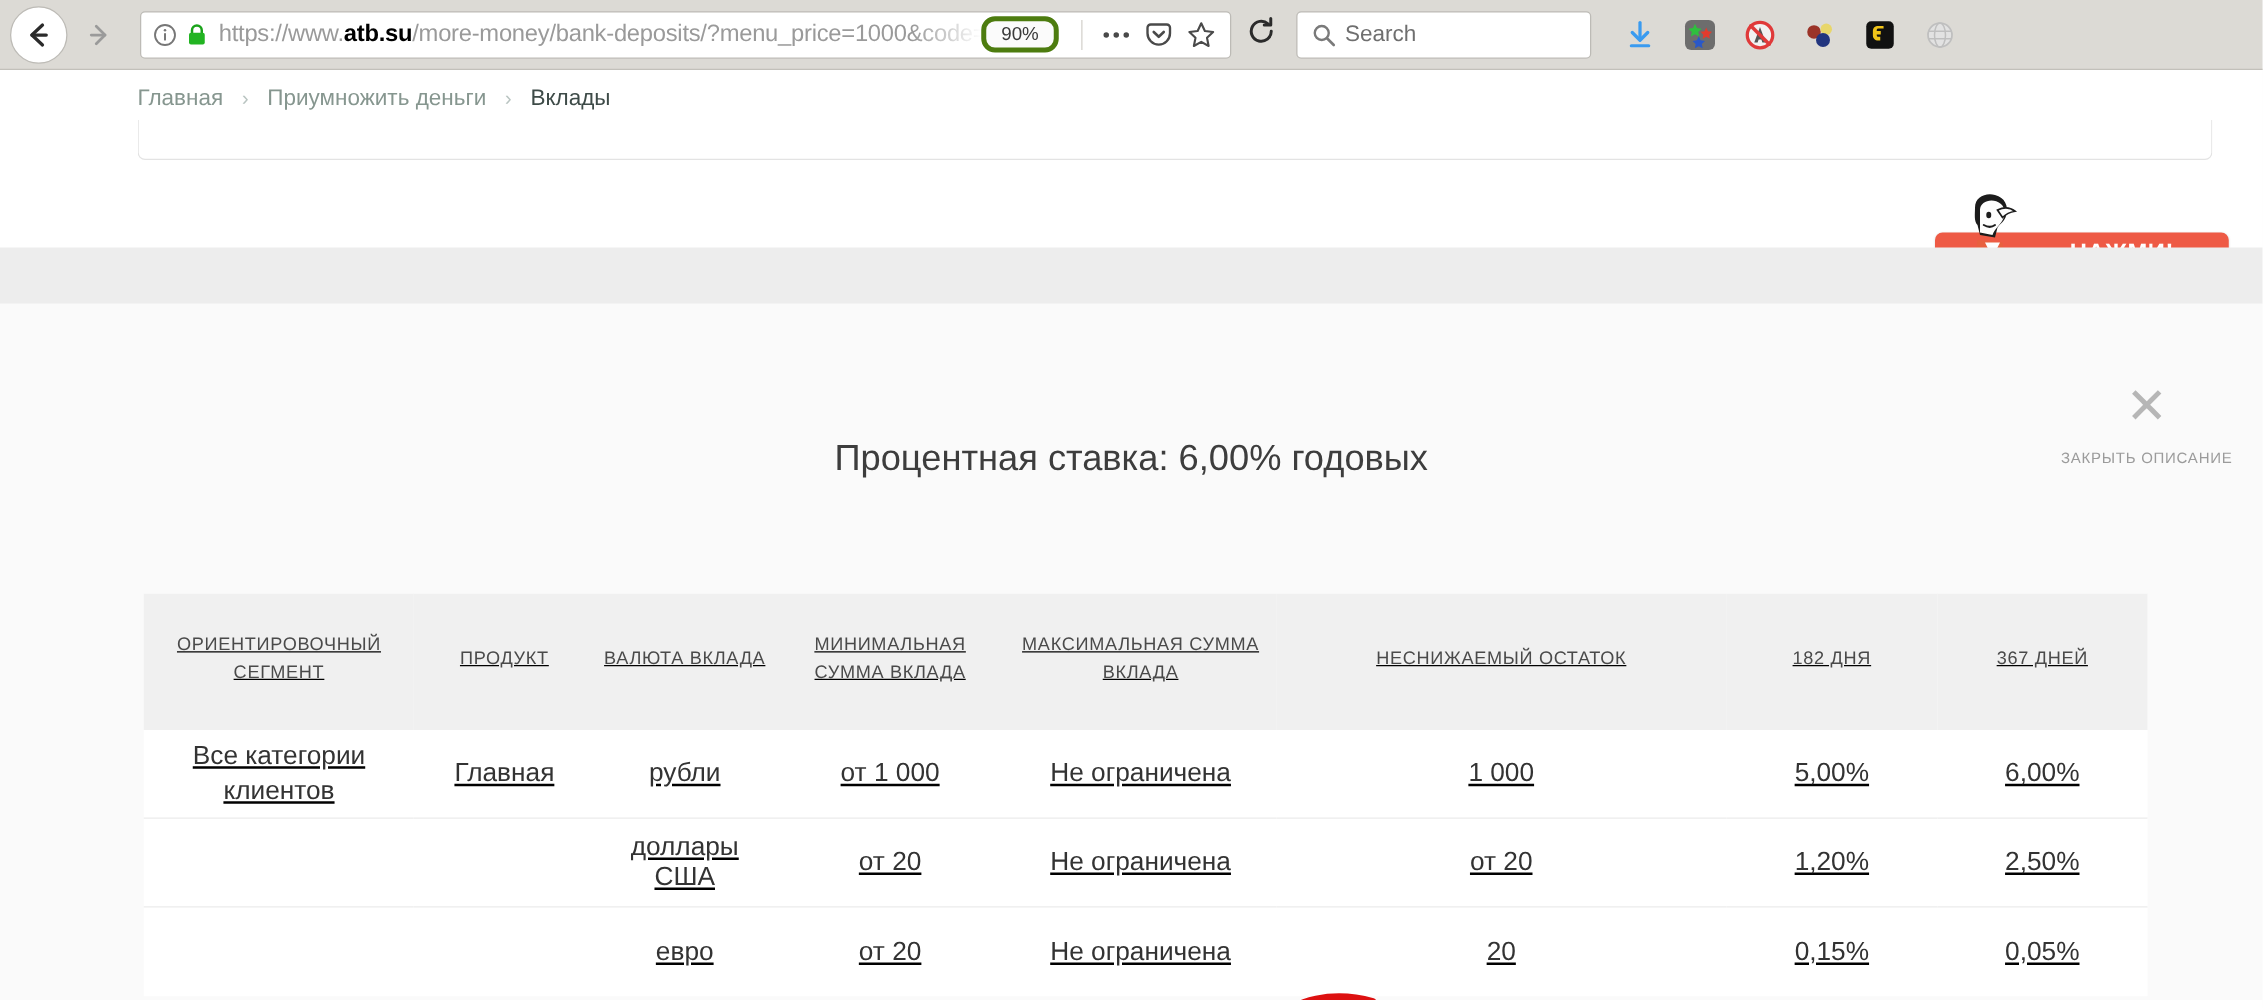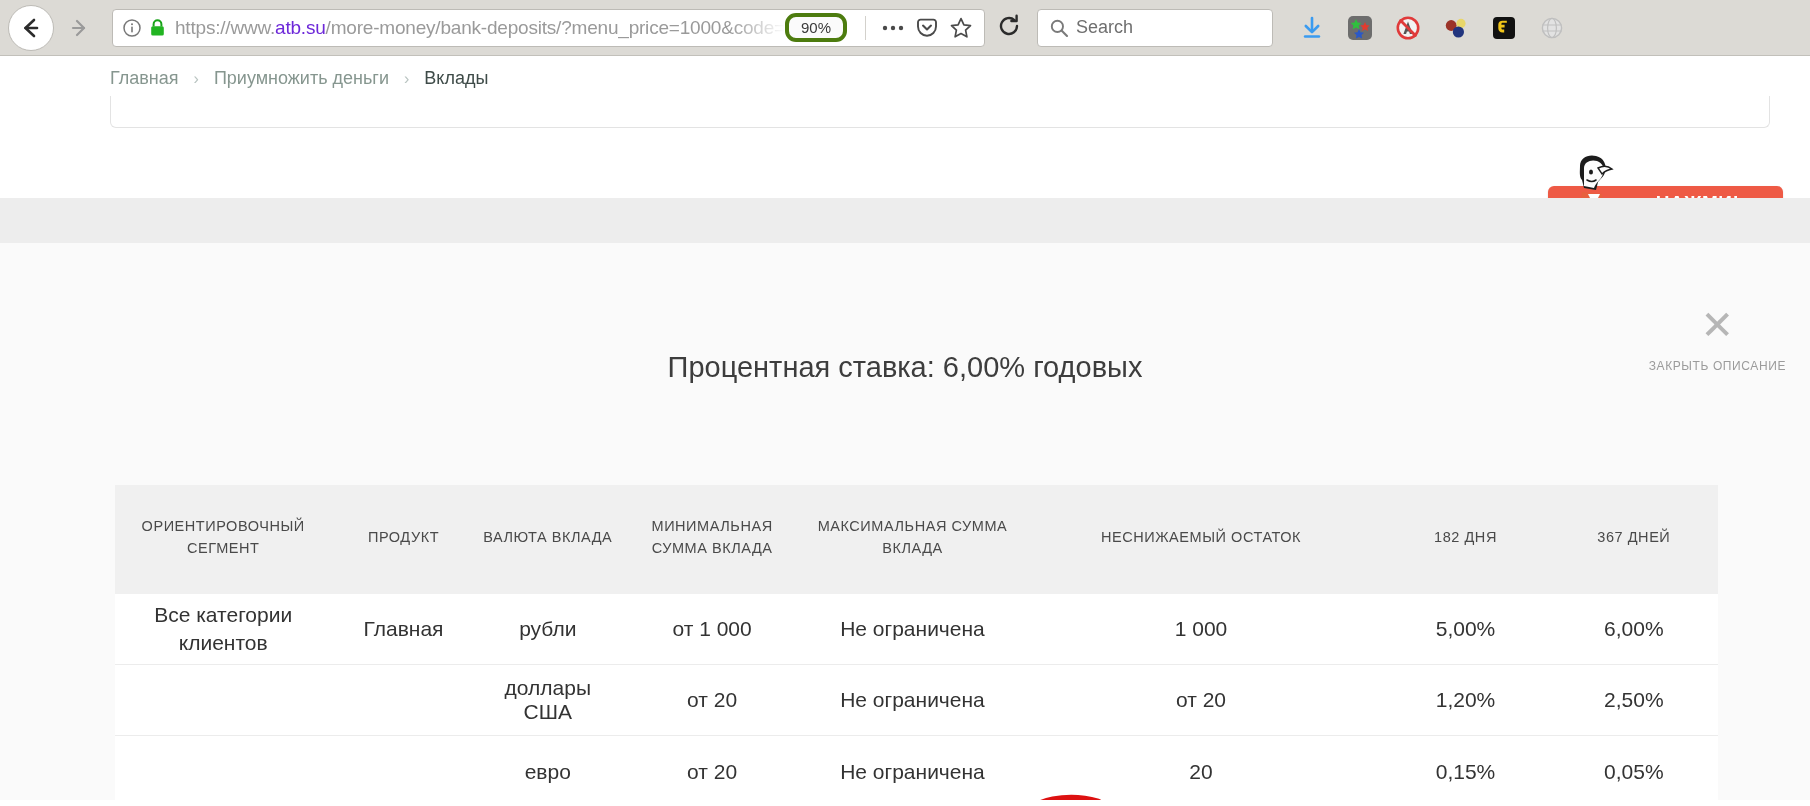--- a/index.html
+++ b/index.html
@@ -38,21 +38,21 @@
     position:relative;
   }
   .info-icon{ width:26px;height:26px;display:flex;align-items:center;justify-content:center;flex:0 0 auto;}
   .lock-icon{ width:24px;height:26px;display:flex;align-items:center;justify-content:center;flex:0 0 auto;}
   .url-text{
     flex:1 1 auto; font-size:19px; color:#9a9a9a; white-space:nowrap;
     overflow:hidden; margin-left:6px; letter-spacing:-0.2px;
     -webkit-mask-image:linear-gradient(to right, #000 91%, transparent 100%);
             mask-image:linear-gradient(to right, #000 91%, transparent 100%);
   }
-  .url-text b{ color:#6d28d9; font-weight:400; }
+  .url-text b{ color:#000000; font-weight:700; }
   .url-text .dim{ color:#9a9a9a; }
   .zoom-badge{
     flex:0 0 auto; border:4px solid #4d7c0f; border-radius:11px;
     font-size:15px; color:#3a3a3a; padding:2px 12px; margin-right:8px;
     background:#fbfbfb;
   }
   .vdiv{ width:1px; height:24px; background:#d3d1cc; margin:0 10px; flex:0 0 auto;}
   .ubtn{
     width:34px;height:34px;display:flex;align-items:center;justify-content:center;
     flex:0 0 auto; cursor:pointer;
@@ -137,22 +137,23 @@
     font-size:29px; color:#3d3d3d; font-weight:400;
   }
   .close-wrap{
     position:absolute; right:24px; top:62px; text-align:center; cursor:pointer;
   }
   .close-x{ font-size:40px; color:#b6b6b6; line-height:1; font-weight:300;}
   .close-lbl{ margin-top:14px; font-size:12px; color:#9b9b9b; letter-spacing:.6px;}
 
   
   .tbl-wrap{
-    position:absolute; left:115px; top:242px; width:1603px;
+    position:absolute; left:115px; top:232px; width:1603px;
     background:#ffffff;
+    text-decoration:underline;
   }
   table.rates{ width:100%; border-collapse:collapse; table-layout:fixed; }
   table.rates thead tr{ background:#f0f0f0; }
   table.rates th{
     font-size:14.5px; font-weight:400; color:#4a4a4a; letter-spacing:.55px;
     padding:30px 6px 34px; text-align:center; line-height:1.55;
     vertical-align:middle;
   }
   table.rates td{
     font-size:21px; color:#333; text-align:center; padding:0 6px;

